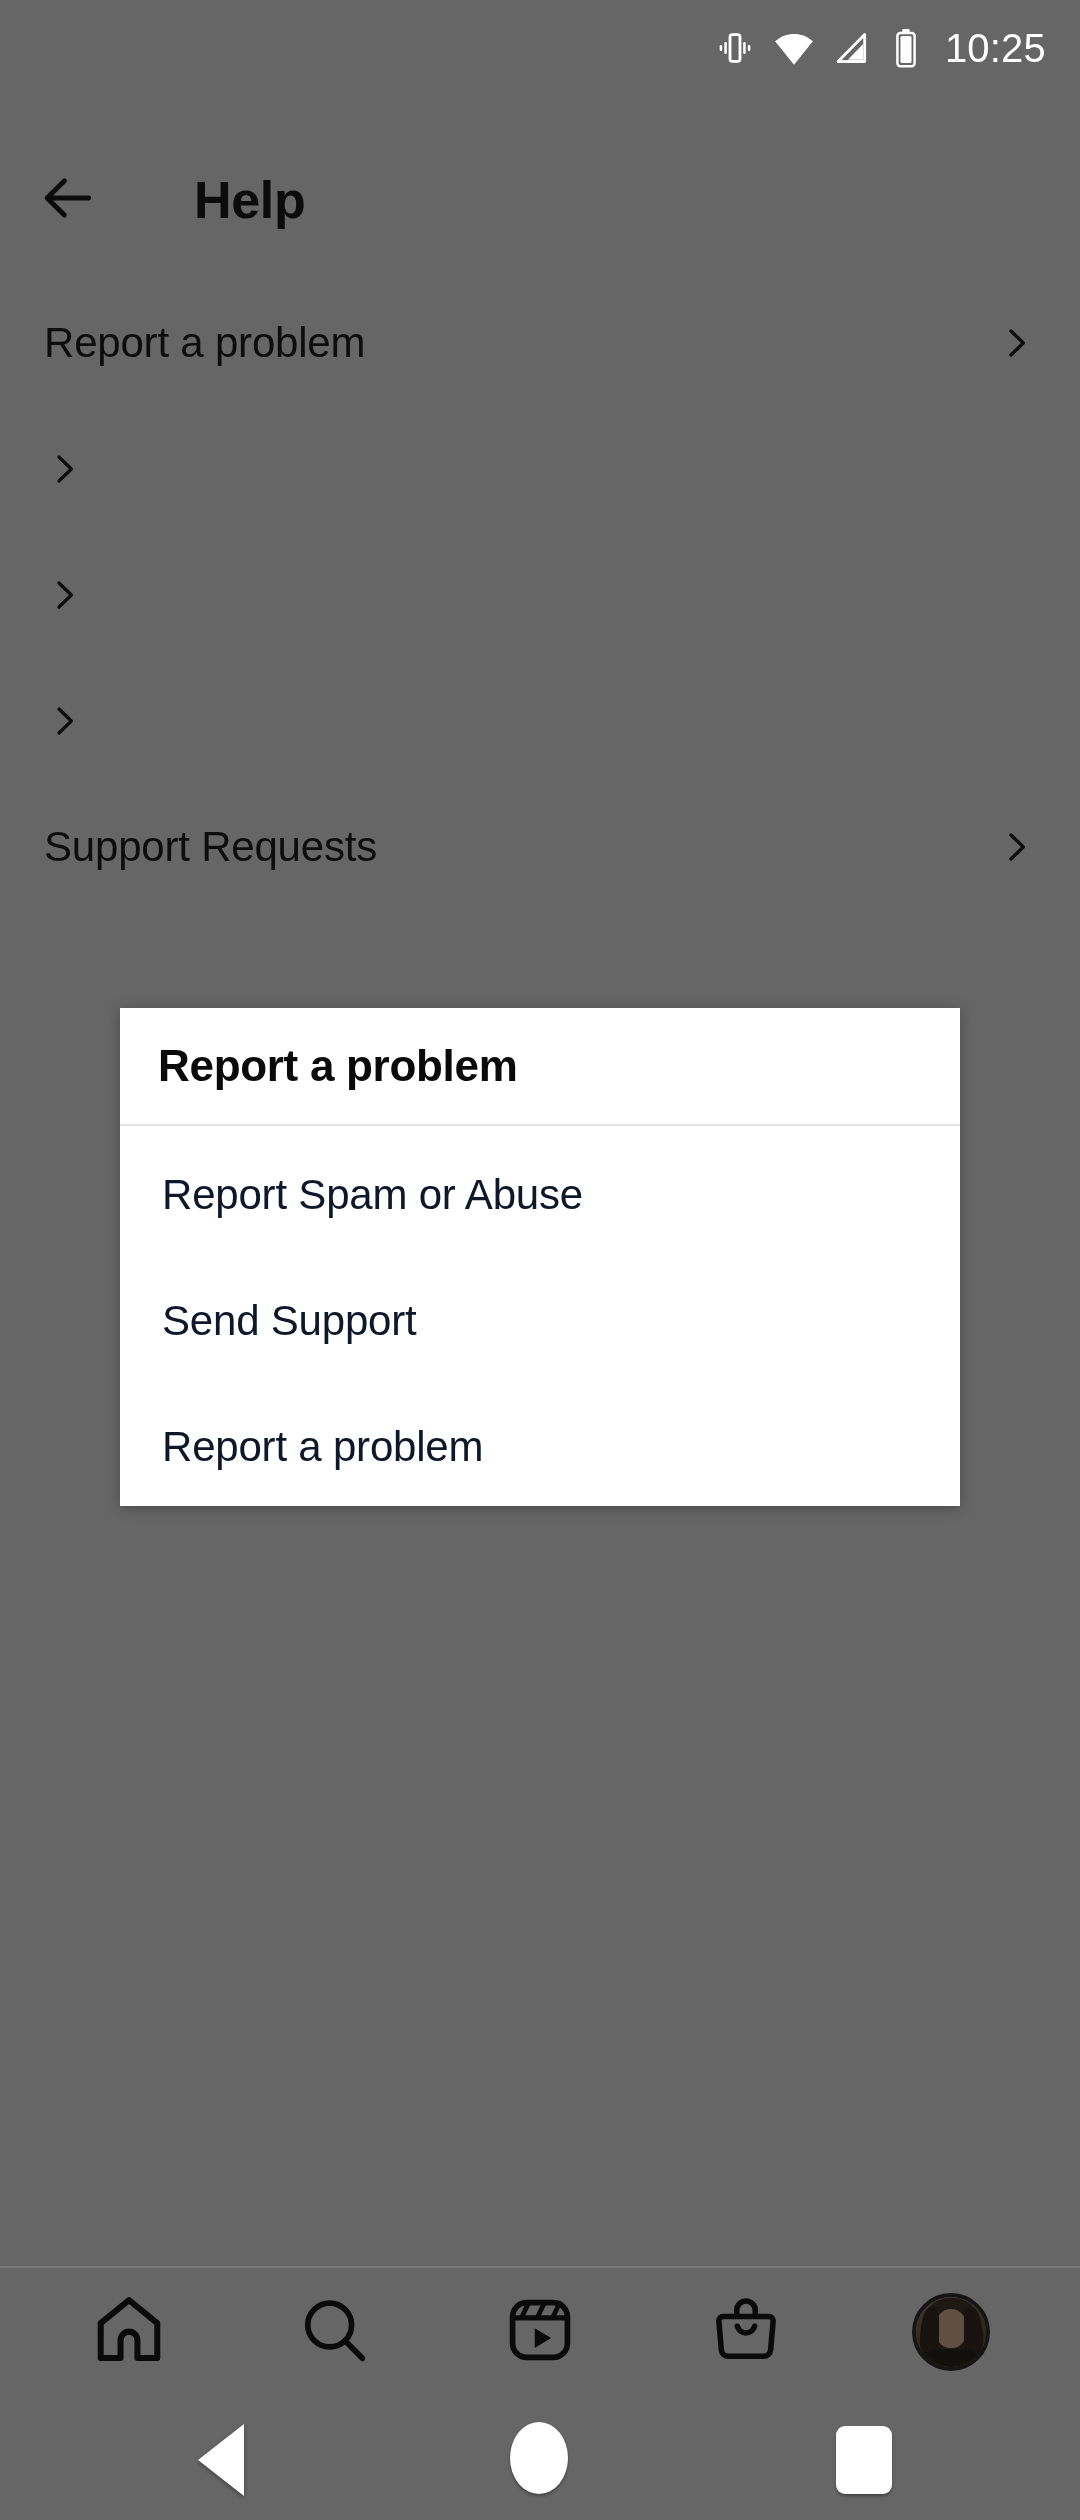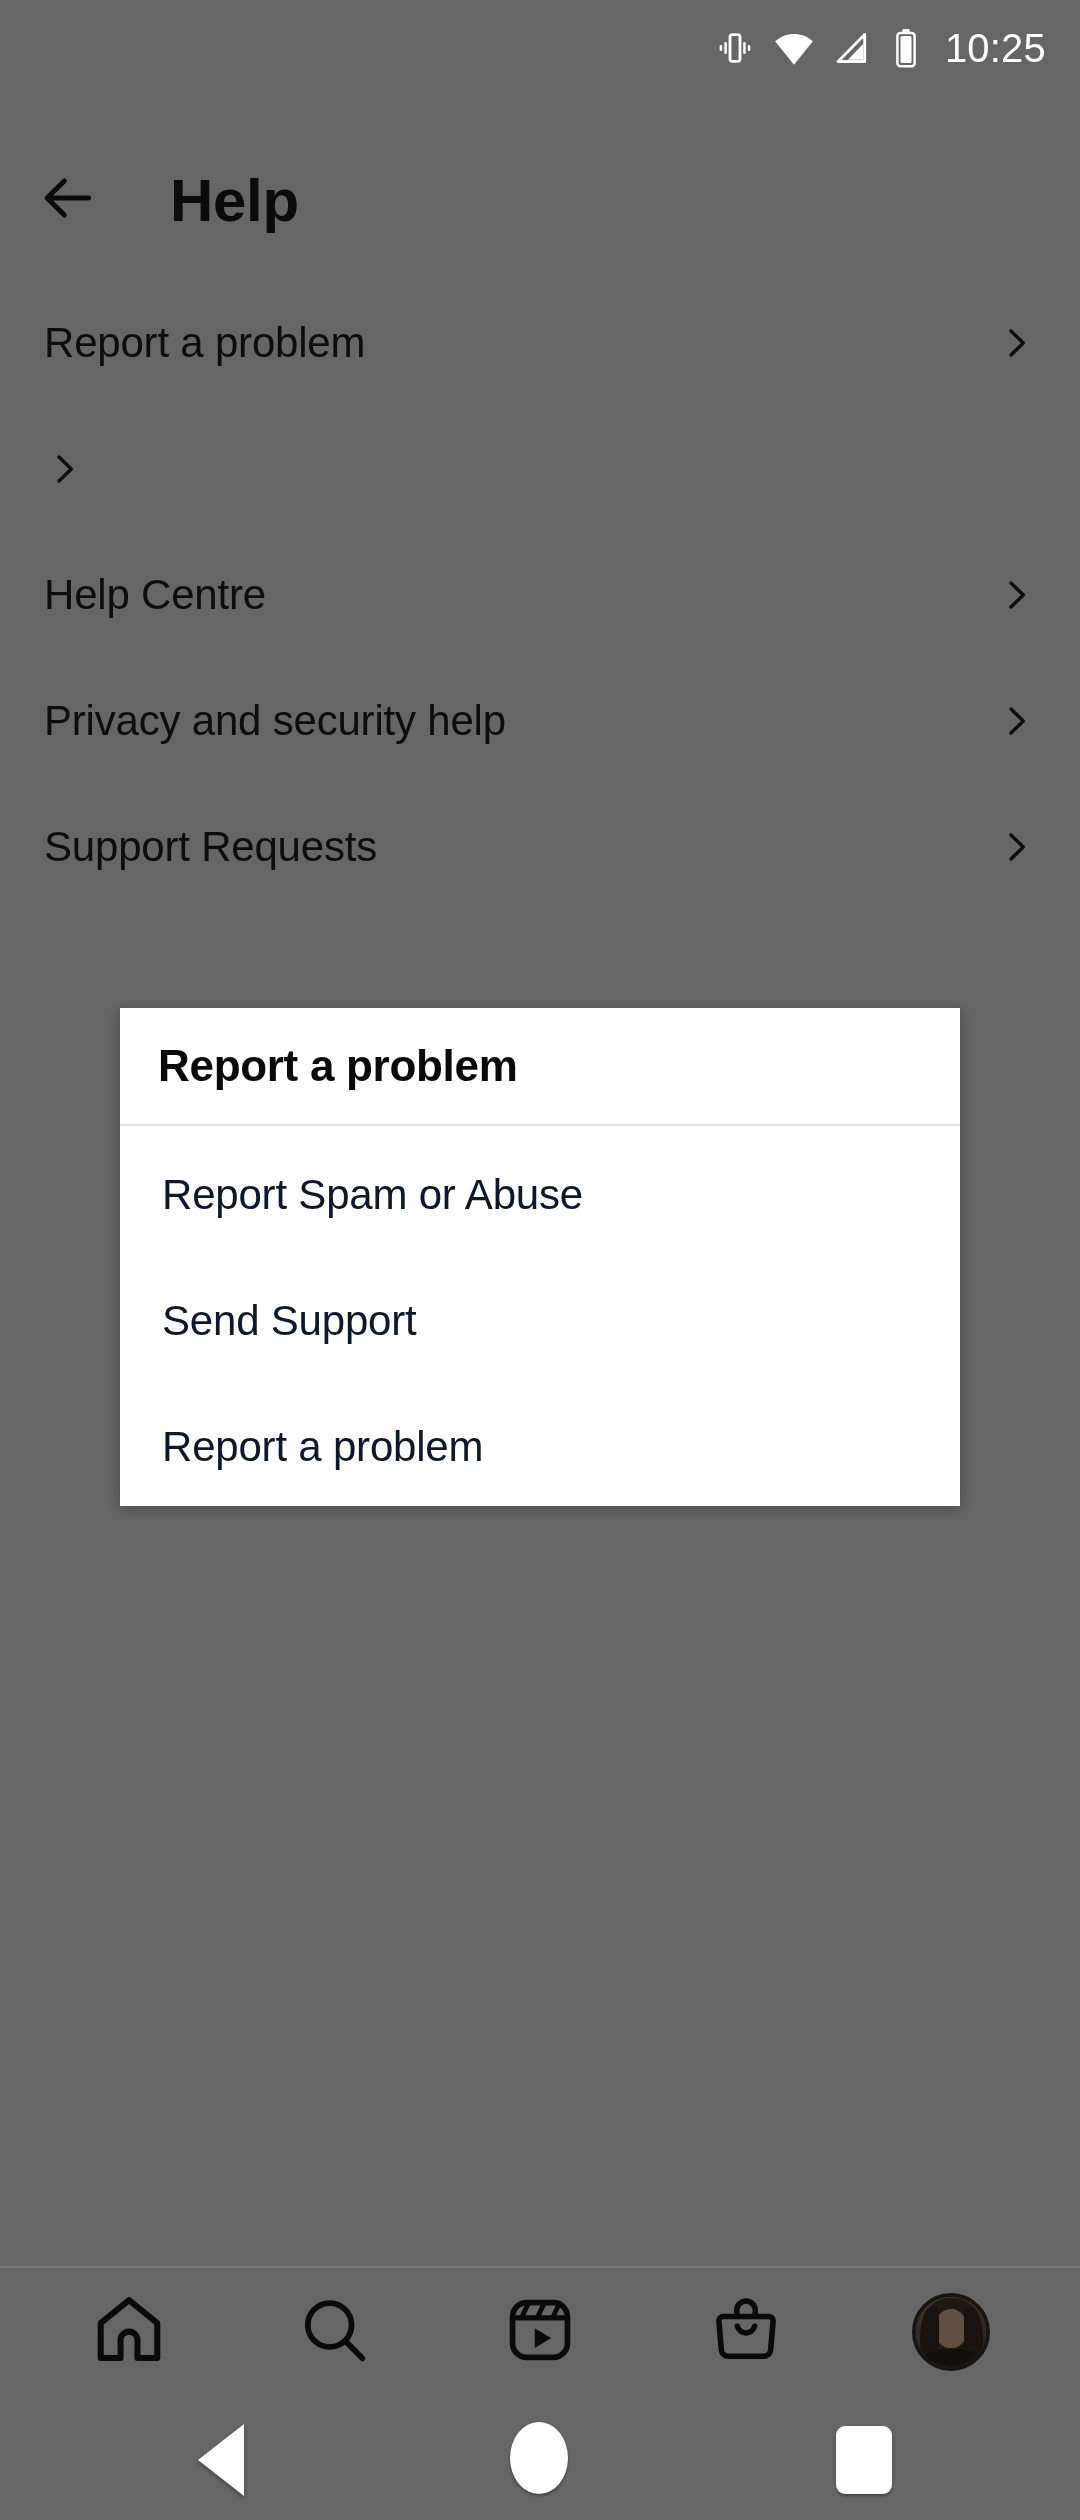--- a/index.html
+++ b/index.html
@@ -38,23 +38,23 @@
     width:1080px; height:110px;
     display:flex; align-items:center;
   }
   #back-button {
     width:96px; height:96px;
     margin-left:20px;
     display:flex; align-items:center; justify-content:center;
   }
   #page-title {
     color:#0b0b0b;
-    font-size:60px;
+    font-size:52px;
     font-weight:bold;
-    margin-left:54px;
+    margin-left:78px;
     letter-spacing:-0.3px;
   }
 
   
   #help-list {
     position:absolute; left:0; top:280px;
     width:1080px;
   }
   .list-row {
     height:126px;
@@ -223,30 +223,28 @@
 
     <div class="list-row">
       <span class="chevron">
         <svg width="40" height="40" viewBox="0 0 24 24">
             <path d="M9 4.8 L16.4 12 L9 19.2" fill="none" stroke="#0d0d0d" stroke-width="2" stroke-linecap="round" stroke-linejoin="round"></path>
           </svg>
       </span>
     </div>
 
     <div class="list-row">
-      <span class="list-row-label">Help Centre</span>
-      <span class="chevron">
-        <svg width="40" height="40" viewBox="0 0 24 24">
-            <path d="M9 4.8 L16.4 12 L9 19.2" fill="none" stroke="#0d0d0d" stroke-width="2" stroke-linecap="round" stroke-linejoin="round"></path>
-          </svg>
-      </span>
-    </div>
-
-    <div class="list-row">
-      <span class="list-row-label">Privacy and security help</span>
+      <span class="chevron">
+        <svg width="40" height="40" viewBox="0 0 24 24">
+            <path d="M9 4.8 L16.4 12 L9 19.2" fill="none" stroke="#0d0d0d" stroke-width="2" stroke-linecap="round" stroke-linejoin="round"></path>
+          </svg>
+      </span>
+    </div>
+
+    <div class="list-row">
       <span class="chevron">
         <svg width="40" height="40" viewBox="0 0 24 24">
             <path d="M9 4.8 L16.4 12 L9 19.2" fill="none" stroke="#0d0d0d" stroke-width="2" stroke-linecap="round" stroke-linejoin="round"></path>
           </svg>
       </span>
     </div>
 
     <div class="list-row">
       <span class="list-row-label">Support Requests</span>
       <span class="chevron">

